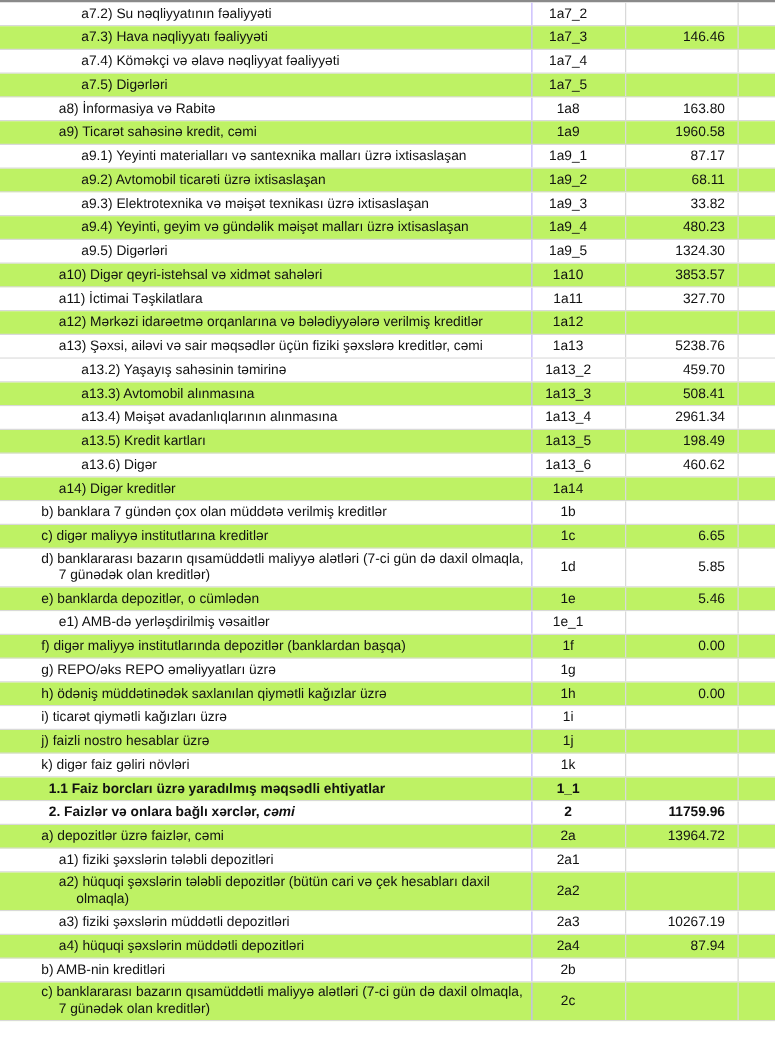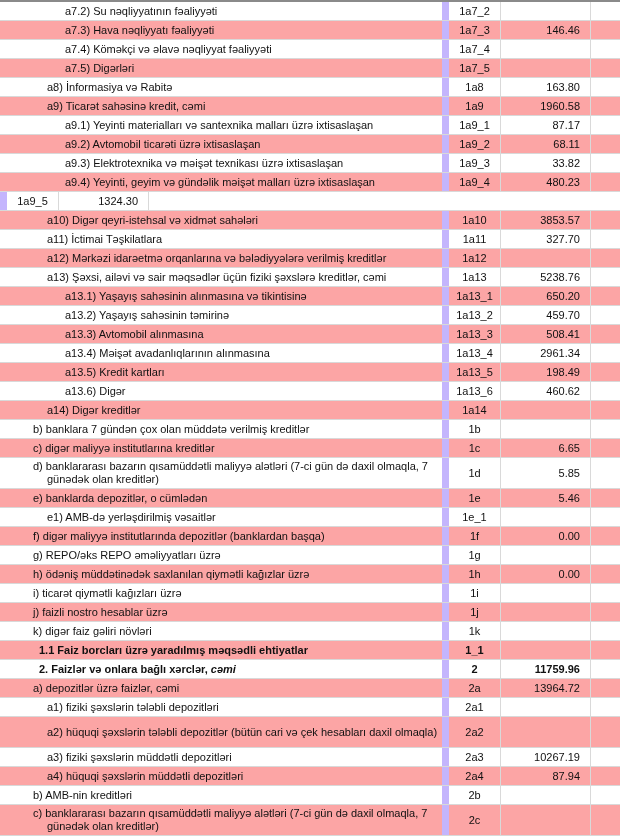--- a/index.html
+++ b/index.html
@@ -19,21 +19,21 @@
   }
   .row {
     display: flex;
     align-items: stretch;
     height: 19px;
     box-sizing: border-box;
     border-bottom: 1px solid #d9d9d9;
     background: #ffffff;
     overflow: hidden;
   }
-  .row.alt  { background: #fca5a5; }
+  .row.alt  { background: #bef264; }
   .row.tall { height: 31px; }
   .row.bold { font-weight: bold; padding-left: 19px; }
 
   .cell {
     box-sizing: border-box;
     display: flex;
     align-items: center;
     overflow: hidden;
   }
   .lbl {
@@ -42,28 +42,29 @@
   }
   .lbl .txt {
     line-height: 13px;
     padding-left: calc(var(--ind) + 14px);
     text-indent: -14px;
   }
   .code {
     width: 58px;
     flex: 0 0 58px;
     justify-content: center;
-    border-left: 7px solid #c4b5fd;
+    border-left: 1px solid #c4b5fd;
   }
   .val {
     width: 90px;
     flex: 0 0 90px;
     justify-content: flex-end;
     padding-right: 10px;
     border-left: 1px solid #d9d9d9;
+    margin-left: 17px;
   }
   .spacer {
     width: 30px;
     flex: 0 0 30px;
     border-left: 1px solid #d9d9d9;
   }
   .lvl0 { --ind: 20px; }
   .lvl1 { --ind: 33px; }
   .lvl2 { --ind: 47px; }
   .lvl3 { --ind: 65px; }
@@ -146,20 +147,23 @@
     </div>
     <div class="row lvl3 alt">
       <div class="cell lbl">
         <div class="txt">a9.4) Yeyinti, geyim və gündəlik məişət malları üzrə ixtisaslaşan</div>
       </div>
       <div class="cell code">1a9_4</div>
       <div class="cell val">480.23</div>
       <div class="cell spacer"></div>
     </div>
     <div class="row lvl3">
+      <div class="cell lbl">
+        <div class="txt">a9.5) Digərləri</div>
+      </div>
       <div class="cell code">1a9_5</div>
       <div class="cell val">1324.30</div>
       <div class="cell spacer"></div>
     </div>
     <div class="row lvl2 alt">
       <div class="cell lbl">
         <div class="txt">a10) Digər qeyri-istehsal və xidmət sahələri</div>
       </div>
       <div class="cell code">1a10</div>
       <div class="cell val">3853.57</div>
@@ -180,28 +184,20 @@
       <div class="cell code">1a12</div>
       <div class="cell val"></div>
       <div class="cell spacer"></div>
     </div>
     <div class="row lvl2">
       <div class="cell lbl">
         <div class="txt">a13) Şəxsi, ailəvi və sair məqsədlər üçün fiziki şəxslərə kreditlər, cəmi</div>
       </div>
       <div class="cell code">1a13</div>
       <div class="cell val">5238.76</div>
-      <div class="cell spacer"></div>
-    </div>
-    <div class="row lvl3 alt">
-      <div class="cell lbl">
-        <div class="txt">a13.1) Yaşayış sahəsinin alınmasına və tikintisinə</div>
-      </div>
-      <div class="cell code">1a13_1</div>
-      <div class="cell val">650.20</div>
       <div class="cell spacer"></div>
     </div>
     <div class="row lvl3">
       <div class="cell lbl">
         <div class="txt">a13.2) Yaşayış sahəsinin təmirinə</div>
       </div>
       <div class="cell code">1a13_2</div>
       <div class="cell val">459.70</div>
       <div class="cell spacer"></div>
     </div>

